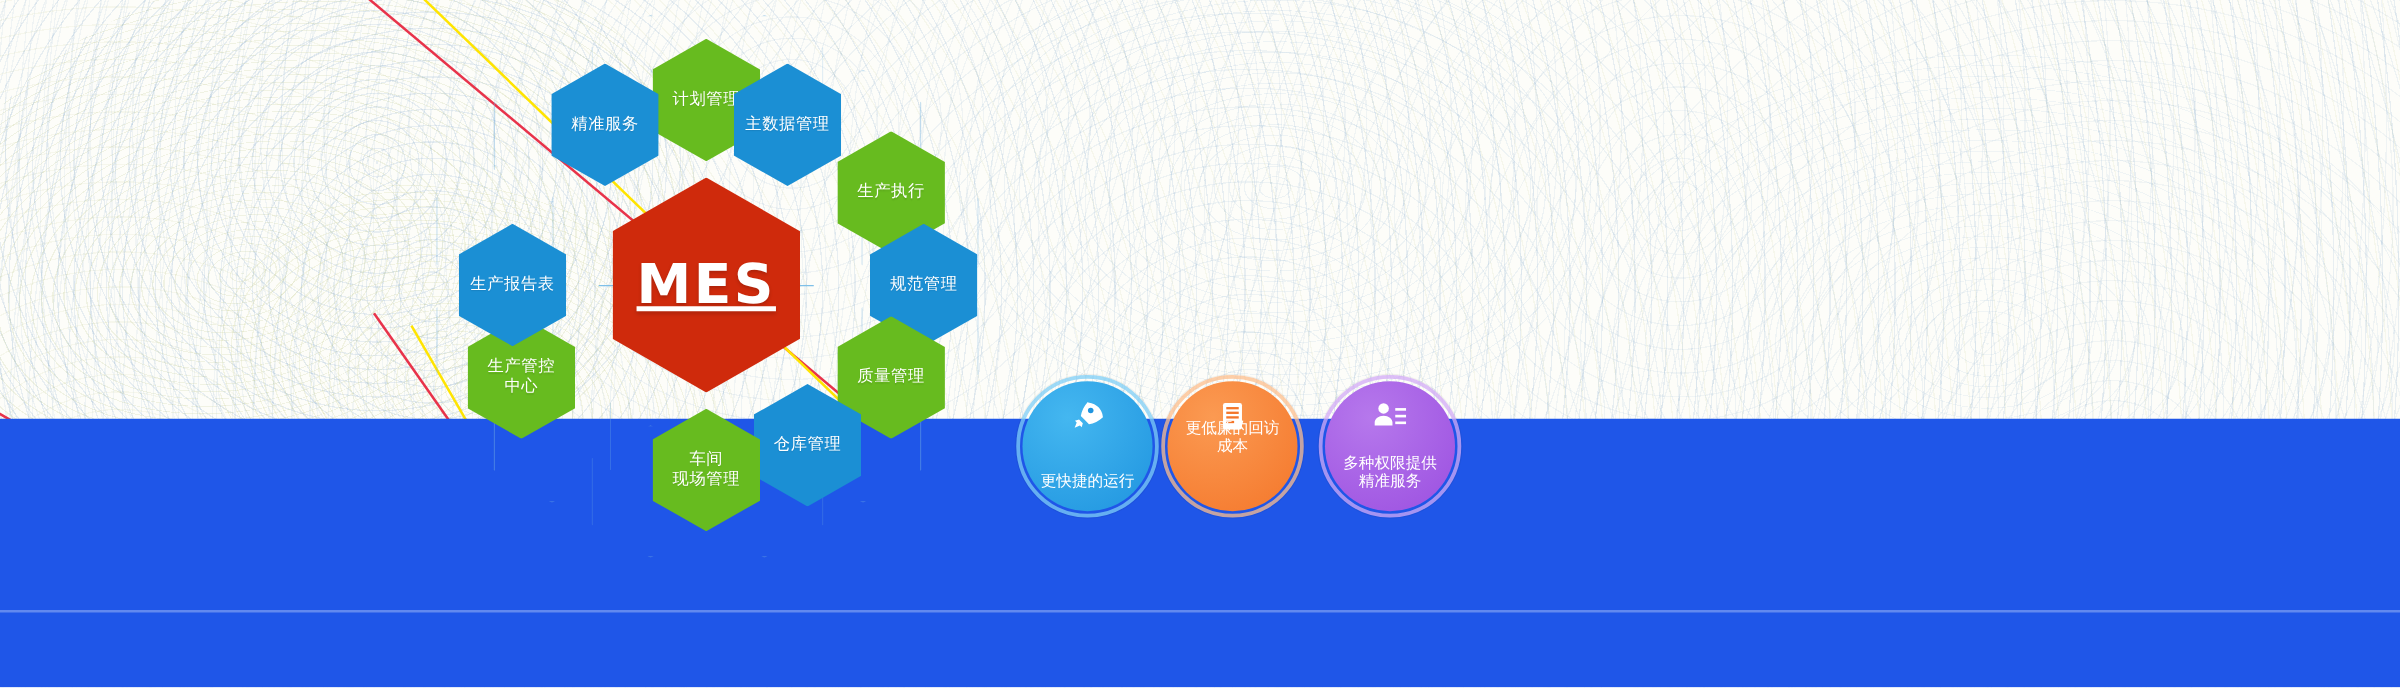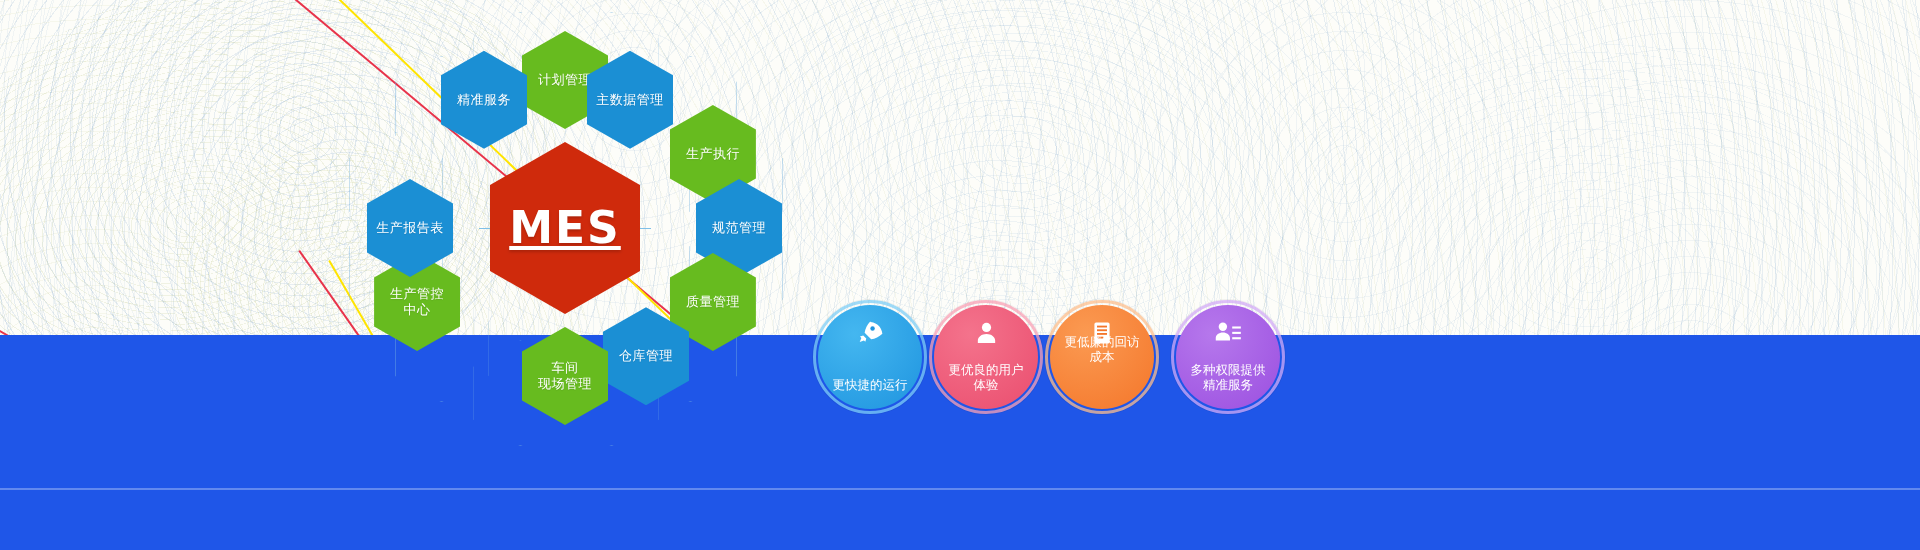--- a/index.html
+++ b/index.html
@@ -219,30 +219,20 @@
         <div class="ring"></div>
         <div class="ico">
           <svg viewBox="0 0 24 24" width="28" height="28" fill="#fff">
             <path d="M14.5 2.5c3.2.3 5.6 1.9 6.9 3.2 1.3 1.3 2.9 3.7 3.2 6.9-2.6 2.6-6.4 4.3-9.6 4.8l-2.8-2.8-2.8-2.8c.5-3.2 2.2-7 4.8-9.6z" transform="translate(-2,0)"></path>
             <circle cx="14.2" cy="8.1" r="1.9" fill="#1f94df"></circle>
             <path d="M6.2 14.2 3.4 15l1.2 1.2-1.4 3.6 3.6-1.4L8 19.6l.8-2.8z"></path>
           </svg>
         </div>
         <div class="lbl">更快捷的运行</div>
       </div>
-      <div class="badge b2">
-        <div class="ring"></div>
-        <div class="ico">
-          <svg viewBox="0 0 24 24" width="27" height="27" fill="#fff">
-            <circle cx="12" cy="6.6" r="4.1"></circle>
-            <path d="M12 12.4c-4.3 0-7.7 2.6-7.7 5.8v2.2h15.4v-2.2c0-3.2-3.4-5.8-7.7-5.8z"></path>
-          </svg>
-        </div>
-        <div class="lbl">更优良的用户<br>体验</div>
-      </div>
       <div class="badge b3">
         <div class="ring"></div>
         <div class="ico">
           <svg viewBox="0 0 24 24" width="26" height="26" fill="#fff">
             <rect x="5" y="2.2" width="14" height="19.6" rx="1.6"></rect>
             <rect x="7.4" y="5.2" width="9.2" height="1.7" fill="#f4762a"></rect>
             <rect x="7.4" y="8.6" width="9.2" height="1.7" fill="#f4762a"></rect>
             <rect x="7.4" y="12" width="9.2" height="1.7" fill="#f4762a"></rect>
             <rect x="7.4" y="15.4" width="5.8" height="1.7" fill="#f4762a"></rect>
           </svg>

